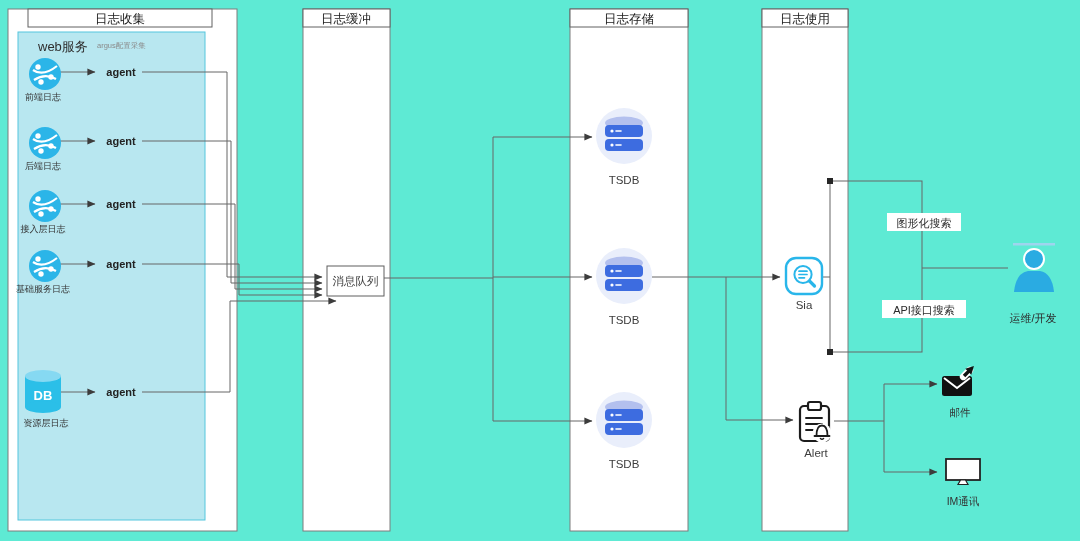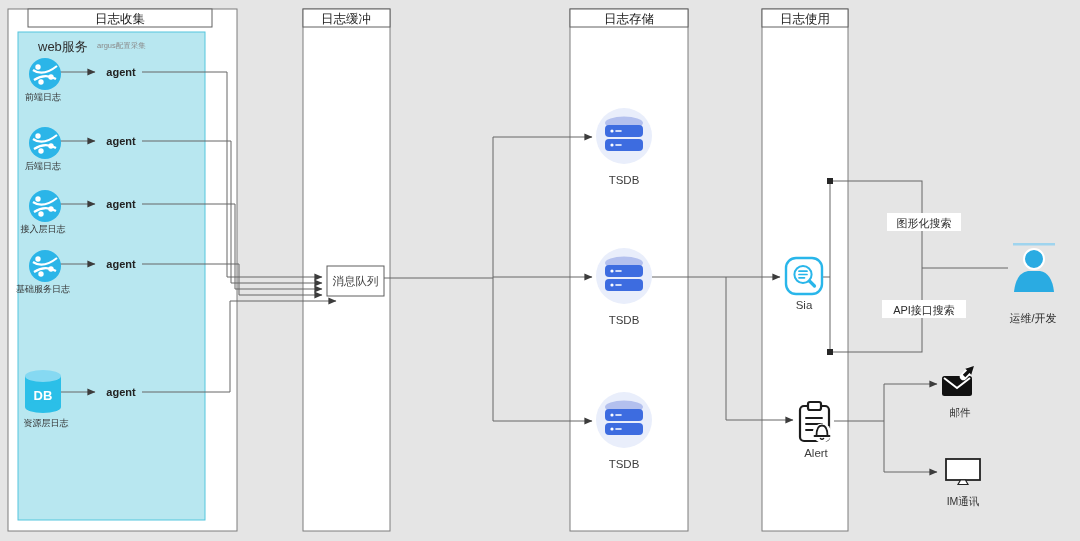--- a/index.html
+++ b/index.html
@@ -1,16 +1,16 @@
 <!DOCTYPE html>
 <html><head>
 <meta charset="utf-8">
 <style>
   html,body{margin:0;padding:0;background:#fff;}
-  .canvas{position:relative;width:1080px;height:541px;background:#e5e5e5;overflow:hidden;}
+  .canvas{position:relative;width:1080px;height:541px;background:#5eead4;overflow:hidden;}
   svg text{font-family:"Liberation Sans","DejaVu Sans",sans-serif;}
   .ln{stroke:#666;stroke-width:1;fill:none;}
   .lane-box{fill:#fff;stroke:#7d7d7d;stroke-width:1;}
   .lane-head{fill:#fff;stroke:#606060;stroke-width:1;}
   .t-lane{font-size:12.5px;fill:#1b1b1b;}
   .t-group{font-size:13px;fill:#2e2e2e;}
   .t-sub{font-size:7.5px;fill:#8a8a8a;}
   .t-small{font-size:9px;fill:#333;}
   .t-agent{font-size:11px;font-weight:600;fill:#222;}
   .t-node{font-size:11.5px;fill:#3d3d3d;}

